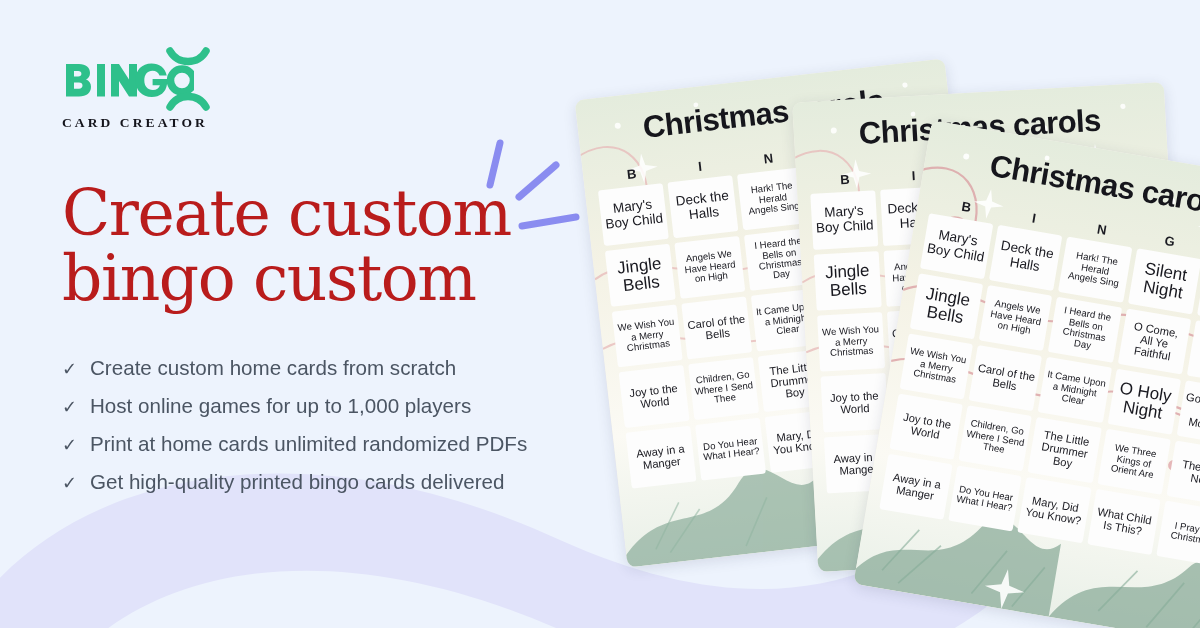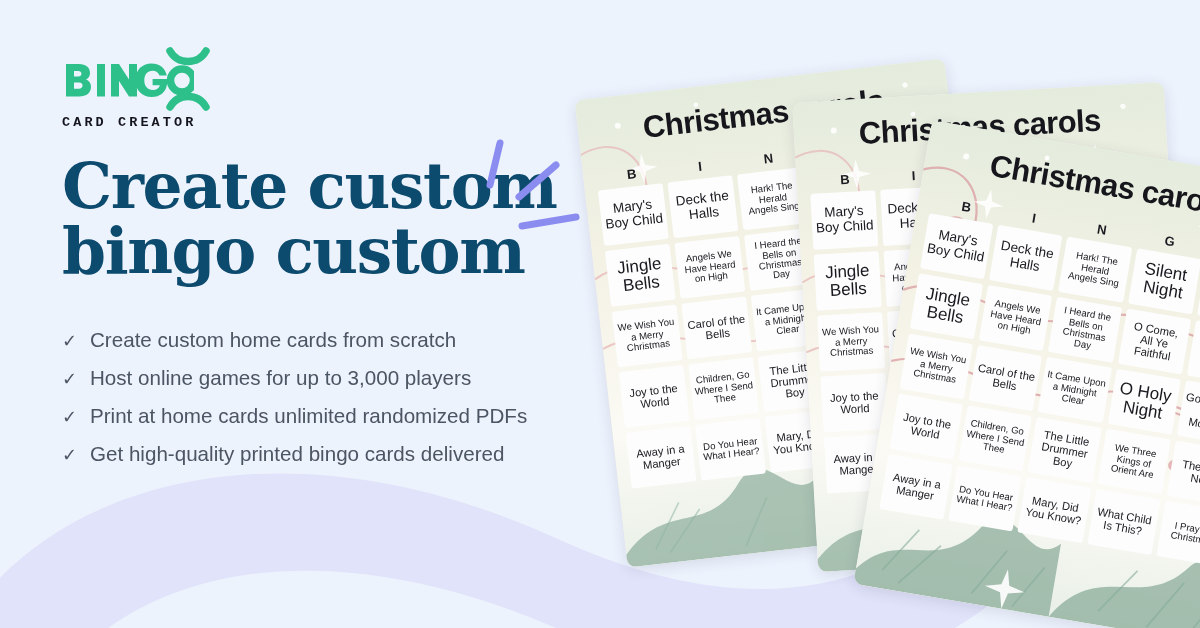--- a/index.html
+++ b/index.html
@@ -13,31 +13,31 @@
   
   .swoosh-wrap{position:absolute;left:0;top:0;width:1200px;height:628px;overflow:hidden;pointer-events:none;}
 
   
   .left{position:absolute;left:62px;top:56px;width:560px;}
 
   .logo{position:relative;height:72px;}
   .logo-word{display:flex;align-items:flex-end;}
   .logo-sub{
     margin-top:9px;font-size:13.5px;font-weight:bold;letter-spacing:3.1px;
-    color:#14141c;font-family:Liberation Mono, monospace;
+    color:#14141c;font-family:Liberation Serif, serif;
   }
 
   .headline{
-    margin-top:26px;
+    margin-top:54px;
     font-family:"DejaVu Serif","Liberation Serif",serif;
-    font-weight:bold;
+    font-weight:normal;
     font-size:63px;
     line-height:1.03;
     letter-spacing:-1.4px;
-    color:#0c4a6e;
+    color:#b91c1c;
     width:520px;
   }
 
   .bullets{margin-top:46px;}
   .bullet{
     display:flex;align-items:baseline;gap:13px;
     font-size:20.6px;color:#4b5563;line-height:1;
     margin-bottom:17.5px;
   }
   .check{color:#4b5563;font-size:18px;line-height:1;flex:0 0 auto;width:15px;}
@@ -145,21 +145,21 @@
       <div>bingo custom</div>
     </div>
 
     <div class="bullets">
       <div class="bullet">
         <span class="check">✓</span>
         <span>Create custom home cards from scratch</span>
       </div>
       <div class="bullet">
         <span class="check">✓</span>
-        <span>Host online games for up to 3,000 players</span>
+        <span>Host online games for up to 1,000 players</span>
       </div>
       <div class="bullet">
         <span class="check">✓</span>
         <span>Print at home cards unlimited randomized PDFs</span>
       </div>
       <div class="bullet">
         <span class="check">✓</span>
         <span>Get high-quality printed bingo cards delivered</span>
       </div>
     </div>

